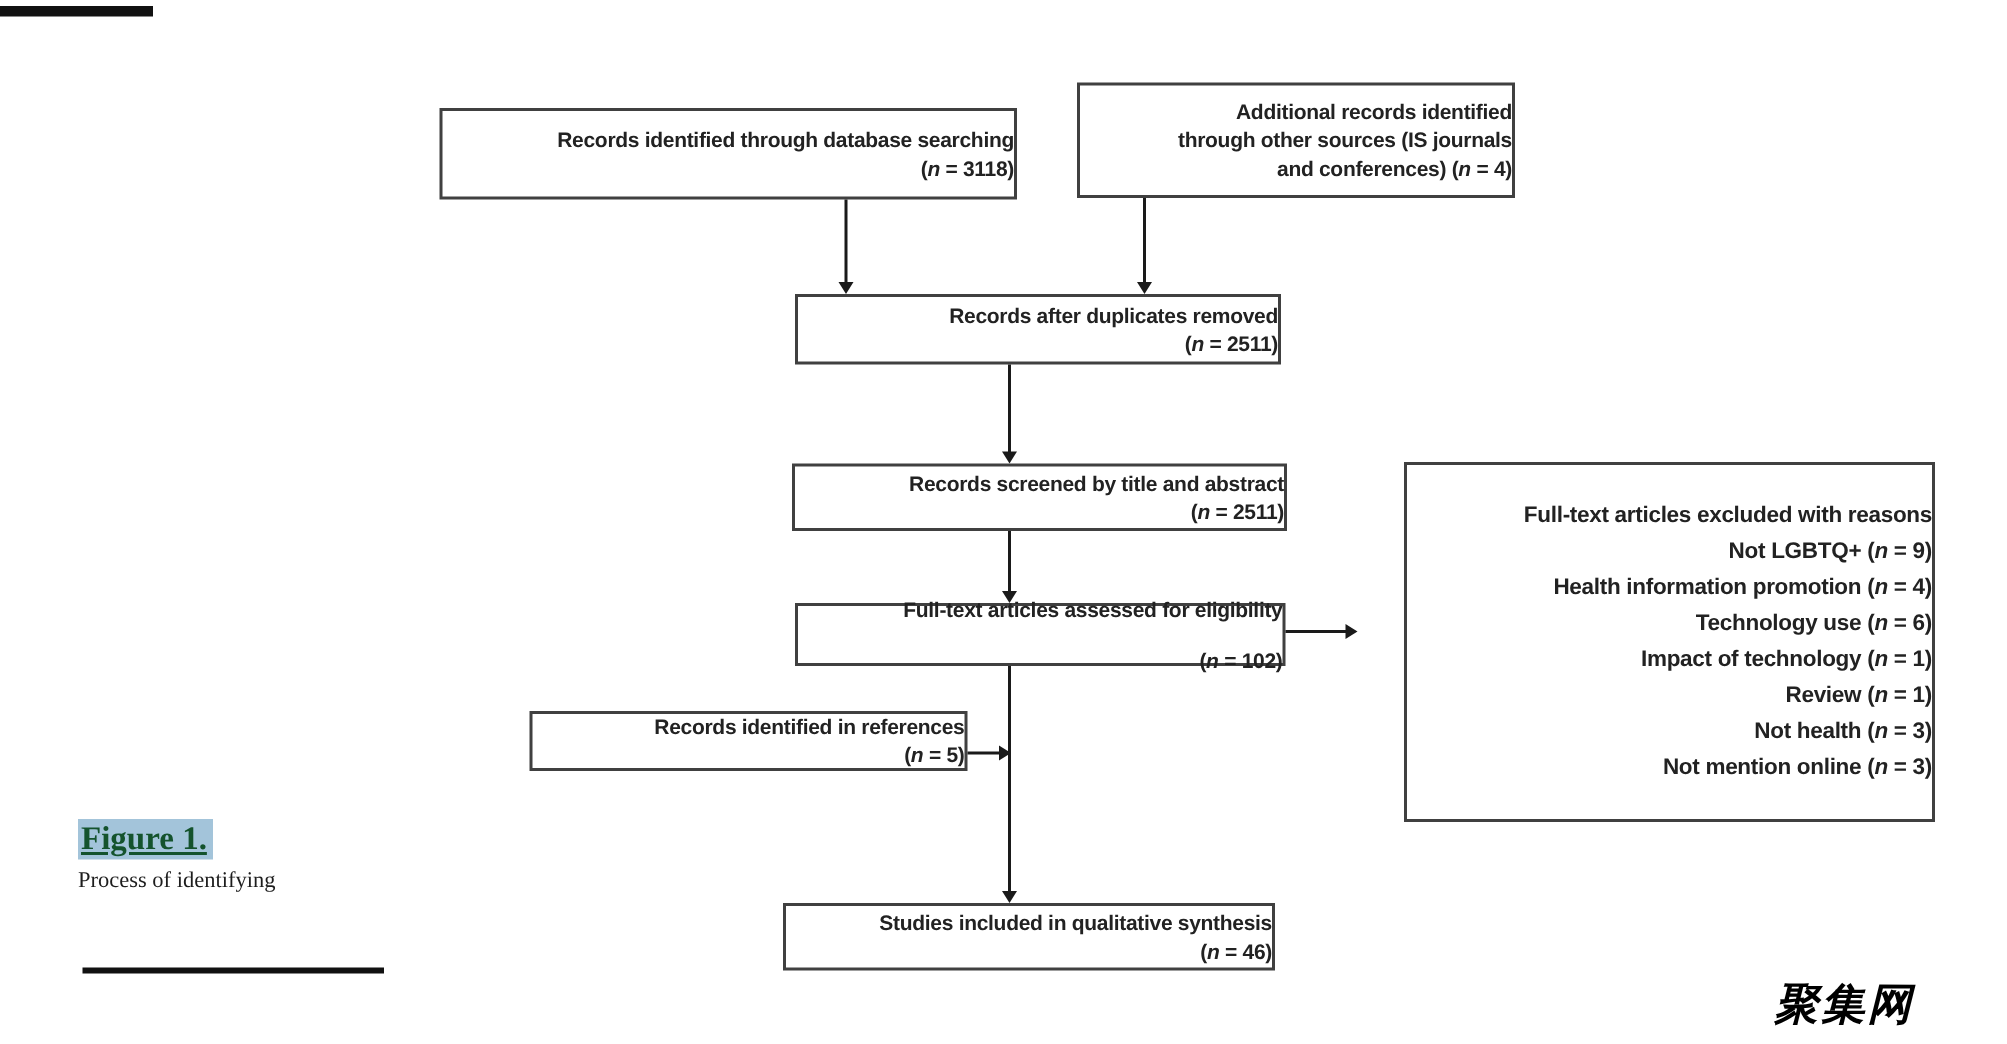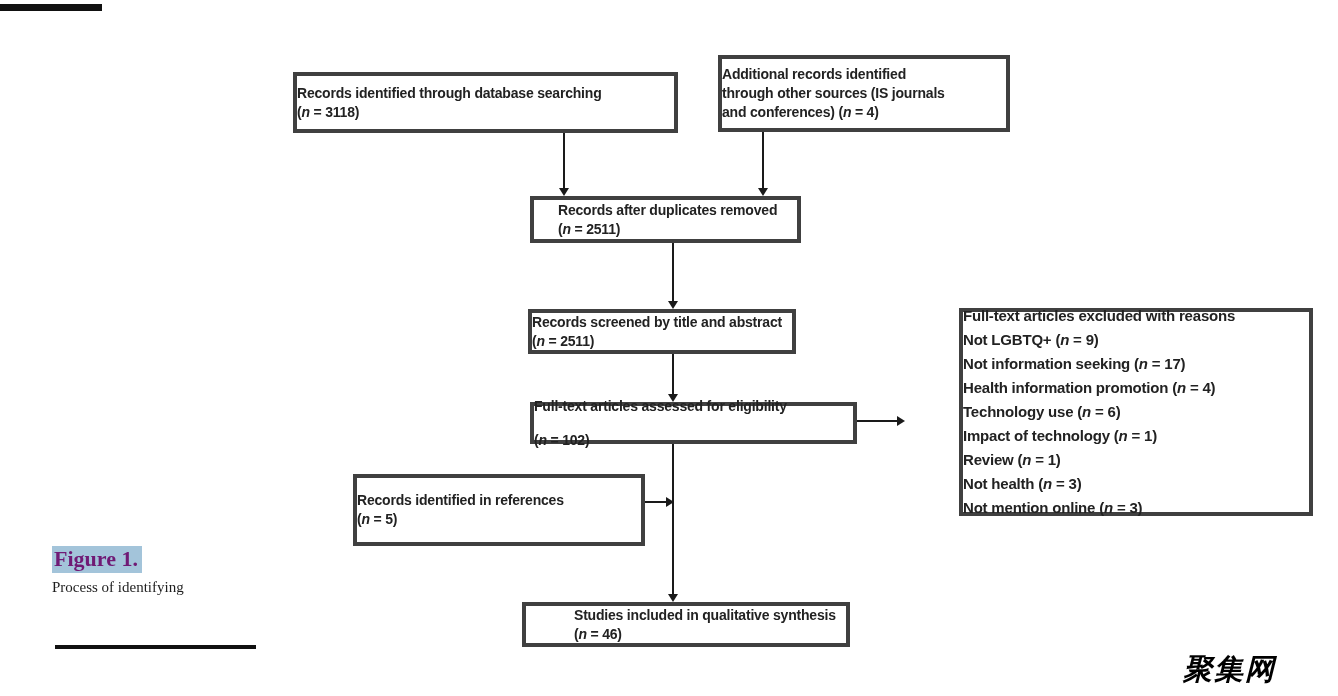--- a/index.html
+++ b/index.html
@@ -14,24 +14,24 @@
 
   .top-bar {
     position:absolute; left:0; top:4px; width:102px; height:7px;
     background:#111111;
   }
 
   
   .fbox {
     position:absolute;
     box-sizing:border-box;
-    border:4px solid #404040;
+    border:2px solid #404040;
     background:#ffffff;
     display:flex; flex-direction:column;
-    justify-content:center; align-items:flex-start;
+    justify-content:center; align-items:flex-end;
     text-align:center;
     font-weight:bold;
     color:#222222;
     font-size:14px;
     line-height:19px;
     letter-spacing:-0.2px;
   }
   .fbox.multiline { line-height:24px; font-size:15px; }
   .fline { white-space:nowrap; }
   .fline i { font-style:italic; font-weight:bold; }
@@ -53,24 +53,25 @@
   
   .caption {
     position:absolute; left:52px; top:546px;
     font-family:"Liberation Serif", serif;
     color:#1d1d1d;
   }
   .figure-label {
     display:inline-block;
     font-weight:bold;
     font-size:22px;
-    color:#701a75;
+    color:#14532d;
     background:#a3c4da;
     padding:0 4px 1px 2px;
     margin-bottom:2px;
+    text-decoration:underline;
   }
   .caption-line {
     font-size:15px;
     line-height:25px;
   }
   .caption-rule {
     position:absolute; left:55px; top:645px;
     width:201px; height:4px; background:#111111;
   }
 
@@ -95,44 +96,43 @@
   <div id="diagram">
       <div class="fbox" style="left: 293px; top: 72px; width: 385px; height: 61px;">
         <div class="fline">Records identified through database searching</div>
         <div class="fline">(<i>n</i> = 3118)</div>
       </div>
       <div class="fbox" style="left: 718px; top: 55px; width: 292px; height: 77px;">
         <div class="fline">Additional records identified</div>
         <div class="fline">through other sources (IS journals</div>
         <div class="fline">and conferences) (<i>n</i> = 4)</div>
       </div>
-      <div class="fbox" style="left: 530px; top: 196px; width: 271px; height: 47px; padding-left: 24px;">
+      <div class="fbox" style="left: 530px; top: 196px; width: 324px; height: 47px; padding-left: 24px;">
         <div class="fline">Records after duplicates removed</div>
         <div class="fline">(<i>n</i> = 2511)</div>
       </div>
-      <div class="fbox" style="left: 528px; top: 309px; width: 268px; height: 45px;">
+      <div class="fbox" style="left: 528px; top: 309px; width: 330px; height: 45px;">
         <div class="fline">Records screened by title and abstract</div>
         <div class="fline">(<i>n</i> = 2511)</div>
       </div>
       <div class="fbox" style="left: 530px; top: 402px; width: 327px; height: 42px; gap: 15px;">
         <div class="fline">Full-text articles assessed for eligibility</div>
         <div class="fline">(<i>n</i> = 102)</div>
       </div>
-      <div class="fbox multiline" style="left: 959px; top: 308px; width: 354px; height: 208px;">
+      <div class="fbox multiline" style="left: 936px; top: 308px; width: 354px; height: 240px;">
         <div class="fline">Full-text articles excluded with reasons</div>
         <div class="fline">Not LGBTQ+ (<i>n</i> = 9)</div>
-        <div class="fline">Not information seeking (<i>n</i> = 17)</div>
         <div class="fline">Health information promotion (<i>n</i> = 4)</div>
         <div class="fline">Technology use (<i>n</i> = 6)</div>
         <div class="fline">Impact of technology (<i>n</i> = 1)</div>
         <div class="fline">Review (<i>n</i> = 1)</div>
         <div class="fline">Not health (<i>n</i> = 3)</div>
         <div class="fline">Not mention online (<i>n</i> = 3)</div>
       </div>
-      <div class="fbox" style="left: 353px; top: 474px; width: 292px; height: 72px;">
+      <div class="fbox" style="left: 353px; top: 474px; width: 292px; height: 40px;">
         <div class="fline">Records identified in references</div>
         <div class="fline">(<i>n</i> = 5)</div>
       </div>
       <div class="fbox" style="left: 522px; top: 602px; width: 328px; height: 45px; padding-left: 48px;">
         <div class="fline">Studies included in qualitative synthesis</div>
         <div class="fline">(<i>n</i> = 46)</div>
       </div>
       <div class="conn" style="left: 563px; top: 133px; width: 2px; height: 56px;"></div>
       <div class="arrow down" style="left: 559px; top: 188px;"></div>
       <div class="conn" style="left: 762px; top: 132px; width: 2px; height: 57px;"></div>

